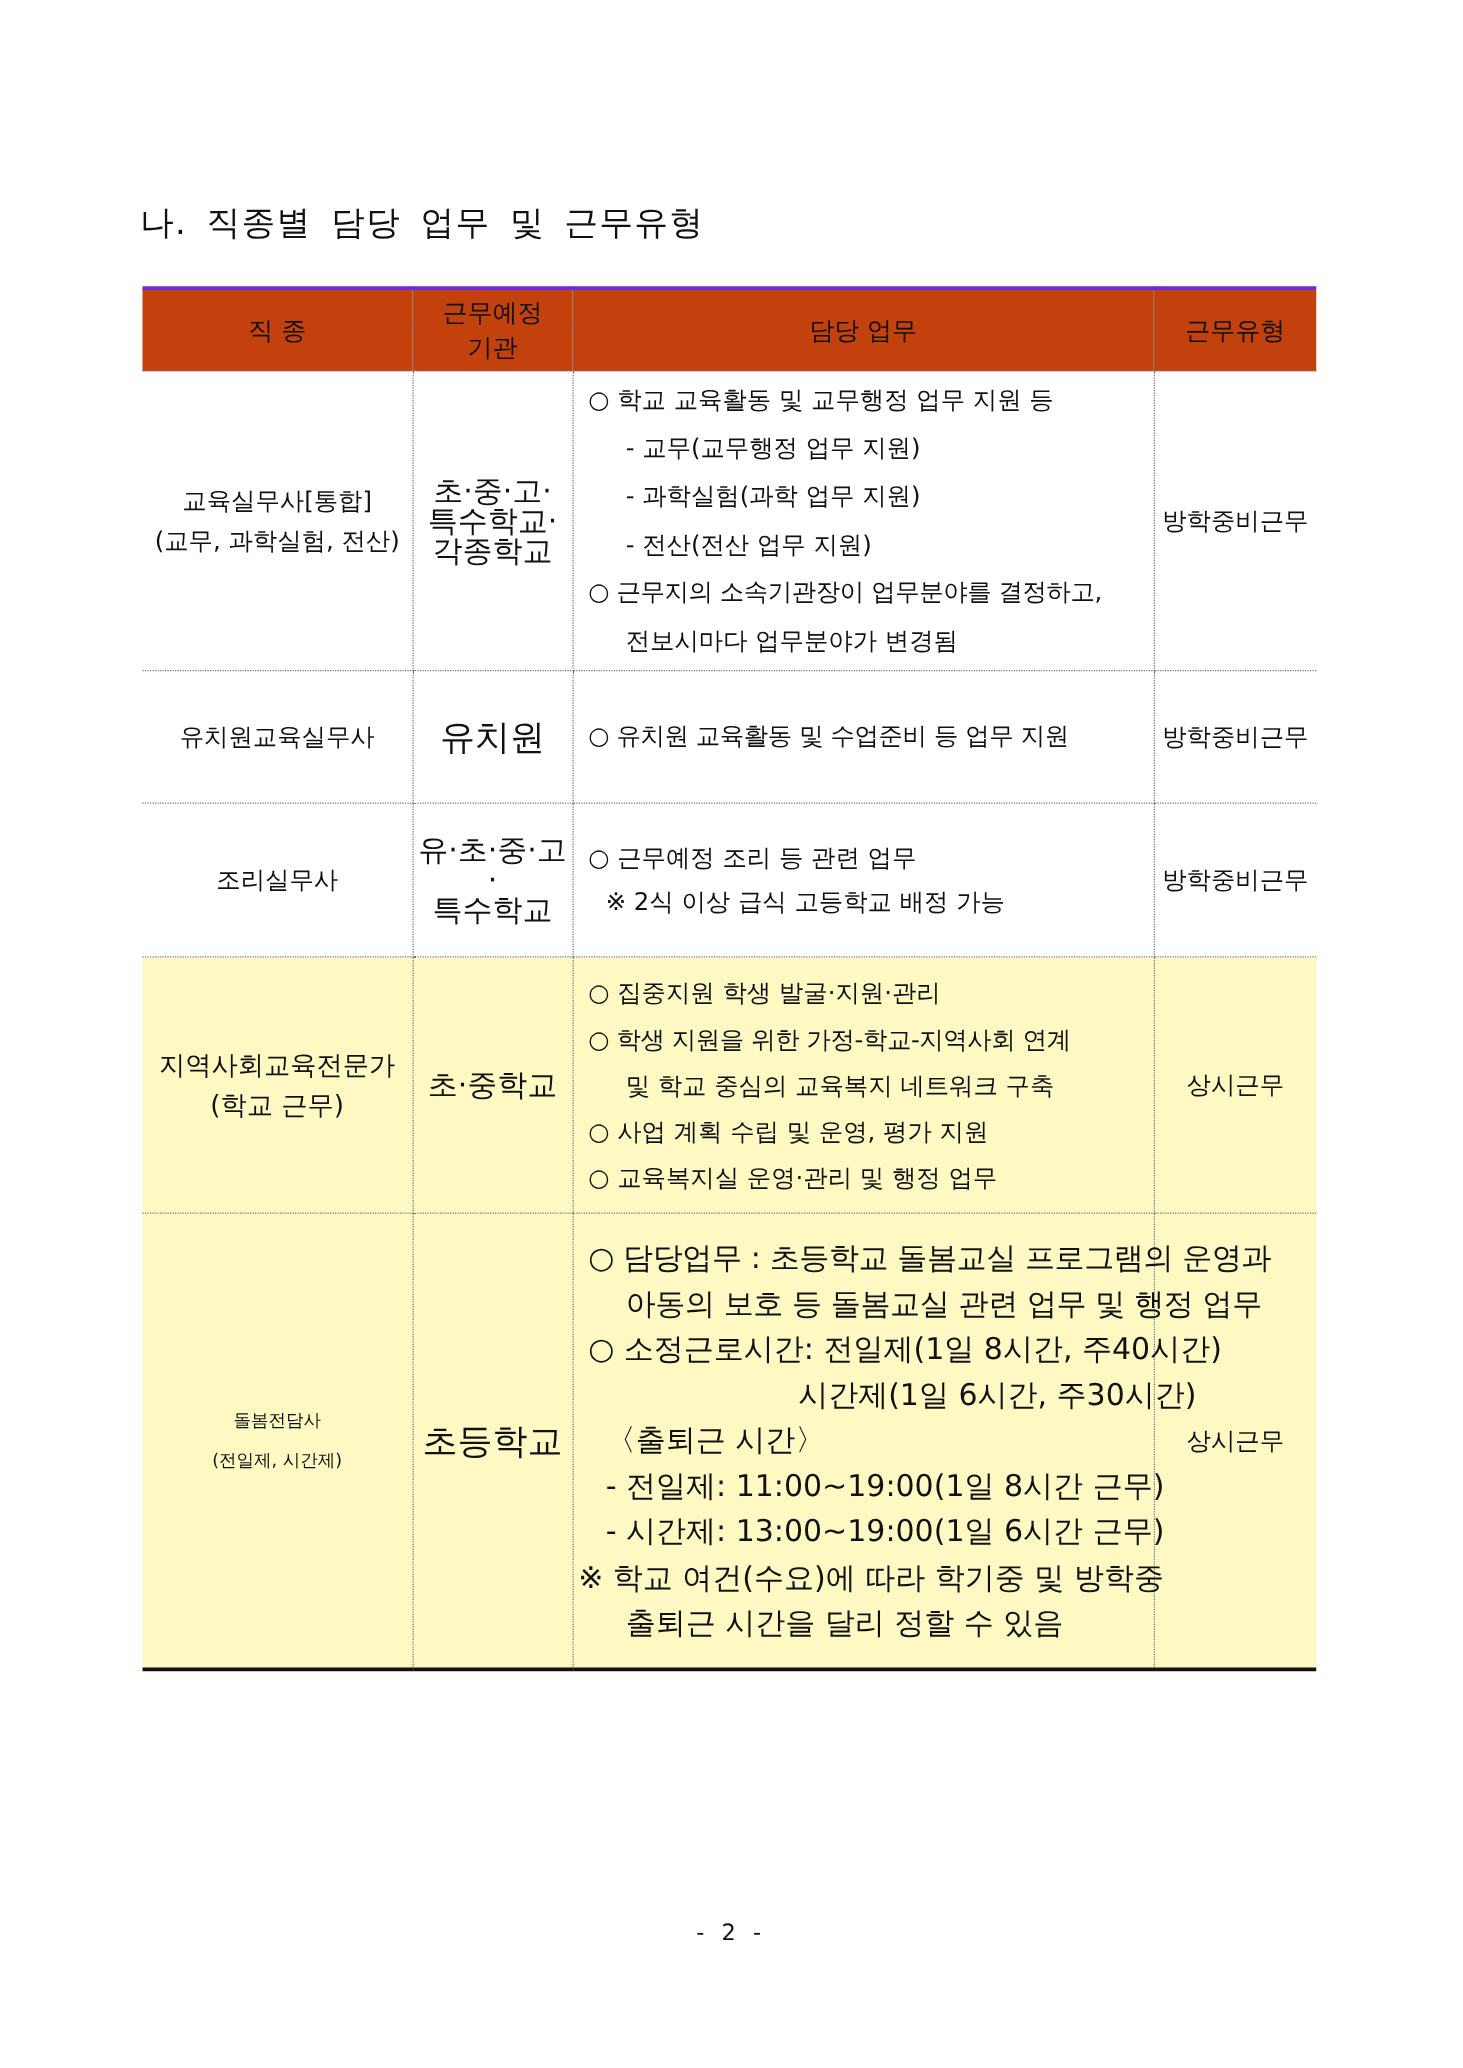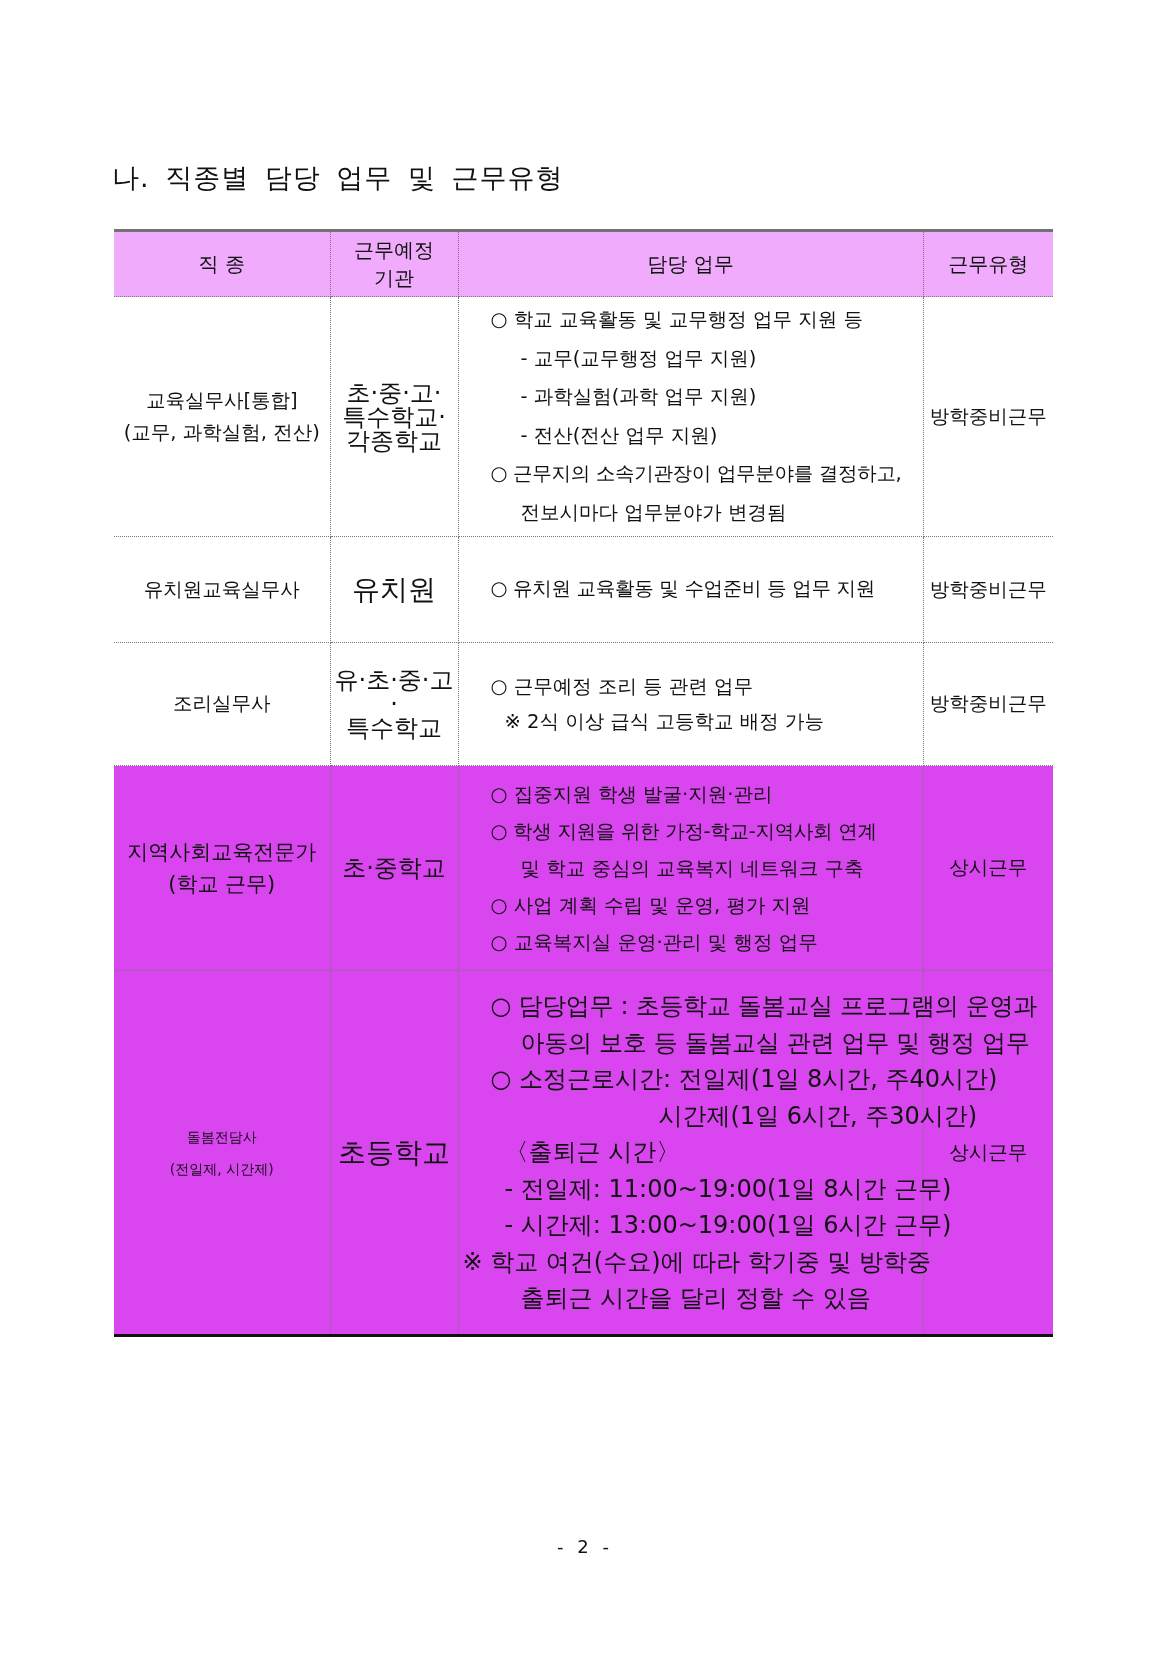--- a/index.html
+++ b/index.html
@@ -6,33 +6,33 @@
   body { width: 1170px; height: 1654px; position: relative; font-family: "DejaVu Sans", "Liberation Sans", sans-serif; color: #111; }
   .title { position: absolute; left: 112px; top: 160px; font-size: 27px; letter-spacing: 1px; word-spacing: 6px; text-align: right; }
   table.main { position: absolute; left: 114px; top: 229px; width: 939px; border-collapse: collapse; table-layout: fixed; font-size: 19.5px; }
   table.main col.c1 { width: 216px; }
   table.main col.c2 { width: 128px; }
   table.main col.c3 { width: 465px; }
   table.main col.c4 { width: 130px; }
   table.main th, table.main td { border-left: 1px dotted #777; border-right: 1px dotted #777; border-bottom: 1px dotted #777; vertical-align: middle; }
   table.main tr > :first-child { border-left: none; }
   table.main tr > :last-child { border-right: none; }
-  thead tr { border-top: 3px solid #737373; background: #f0abfc; }
+  thead tr { border-top: 3px solid #6d28d9; background: #c2410c; }
   thead th { font-weight: normal; height: 62px; text-align: center; font-size: 20px; line-height: 28px; border-bottom: 4px double #555; }
   td.job, td.org, td.type { text-align: center; line-height: 32px; }
   td.org { font-size: 24px; line-height: 24px; }
   td.org.big { font-size: 28px; }
   td.duty { padding: 4px 6px 4px 12px; line-height: 38.5px; }
-  td.duty .ln { white-space: nowrap; margin-left: 20px; }
+  td.duty .ln { white-space: nowrap; }
   td.duty .ind1 { padding-left: 30px; }
   td.duty .ind2 { padding-left: 14px; }
   td.duty .ind3 { padding-left: 30px; }
   td.duty .indR { padding-left: 168px; }
   td.duty .tight { letter-spacing: -0.3px; }
-  tr.shade td { background: #d946ef; }
+  tr.shade td { background: #fef9c3; }
   tr.last td { border-bottom: 3px solid #111; }
   .r1 td { height: 225px; }
   .r2 td { height: 122px; }
   .r3 td { height: 97px; }
   .r4 td { height: 114px; }
   .r5 td { height: 196px; }
   .r6 td { height: 355px; }
   .pageno { position: absolute; left: 0; width: 1170px; top: 1536px; text-align: center; font-size: 18px; letter-spacing: 4px; }
 </style>
 </head>

